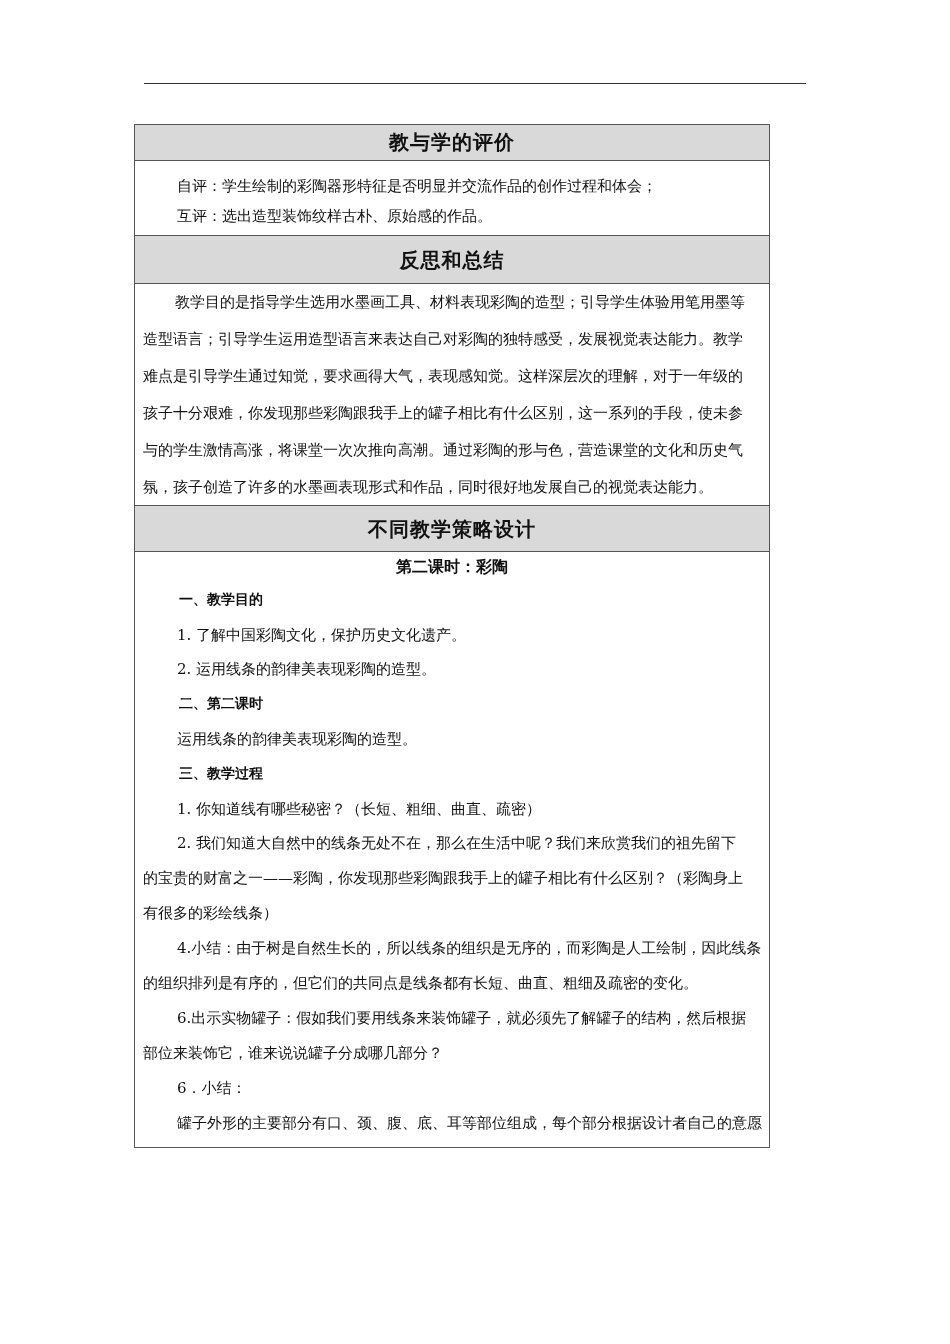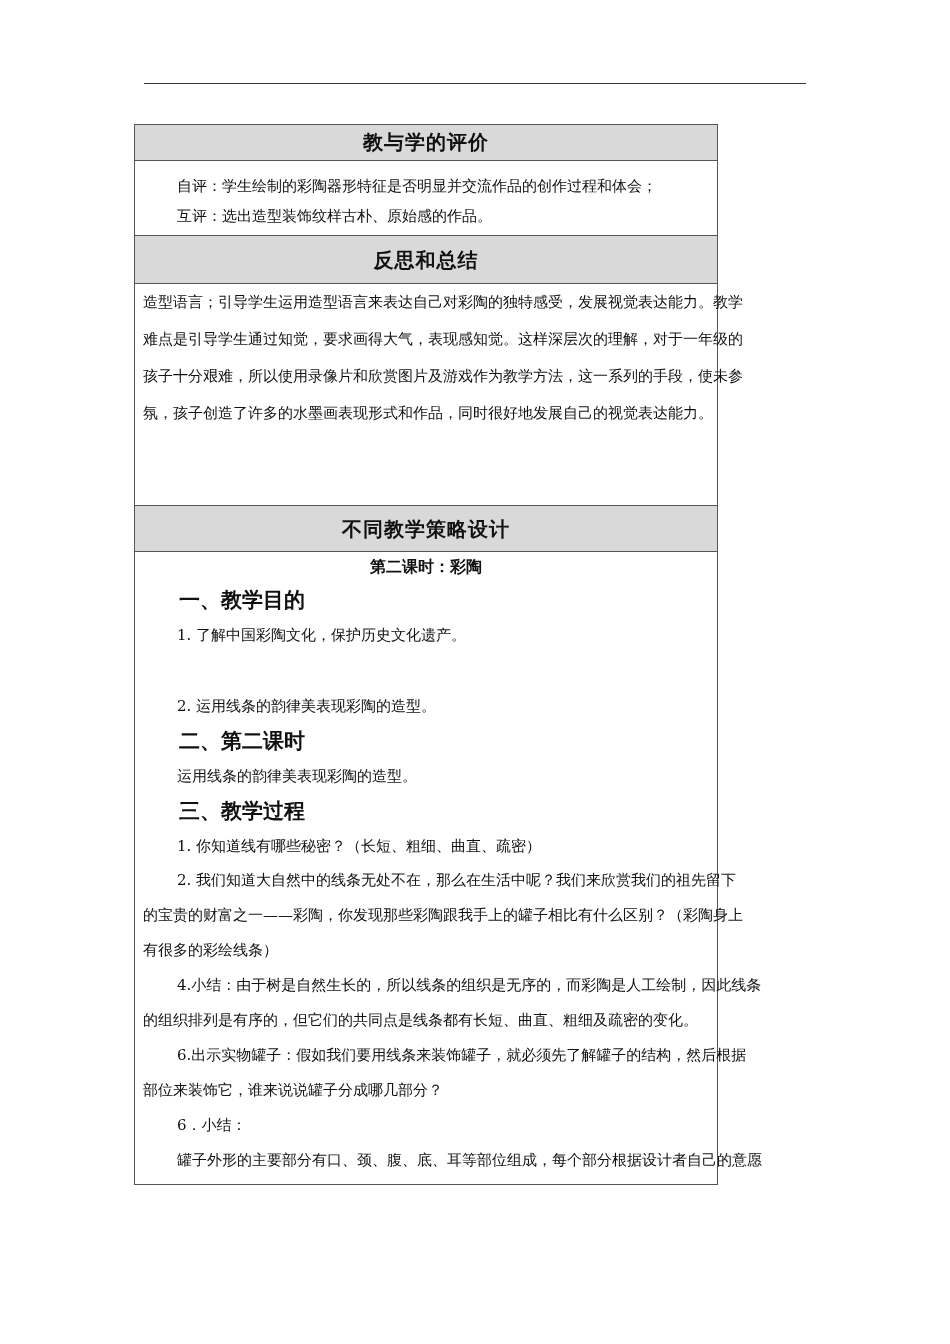--- a/index.html
+++ b/index.html
@@ -6,21 +6,21 @@
   body {
     width: 950px; height: 1344px; position: relative; overflow: hidden;
     font-family: "DejaVu Serif", "Liberation Serif", serif;
     color: #111;
   }
   .top-rule {
     position: absolute; left: 144px; top: 83px; width: 662px; height: 0;
     border-top: 1.5px solid #333;
   }
   .doc-table {
-    position: absolute; left: 134px; top: 124px; width: 584px;
+    position: absolute; left: 134px; top: 124px; width: 636px;
     border: 1.5px solid #555; box-sizing: border-box;
   }
   .sec-head {
     background: #d9d9d9;
     border-bottom: 1.5px solid #555;
     text-align: center;
     font-family: "DejaVu Sans", "Liberation Sans", sans-serif;
     font-weight: bold;
     font-size: 20px;
     letter-spacing: 1px;
@@ -28,52 +28,54 @@
   }
   .sec-head + .sec-body { }
   .sec-body { box-sizing: border-box; border-bottom: 1.5px solid #555; }
   .sec-body.last { border-bottom: none; }
   .p { font-size: 15px; margin: 0; white-space: nowrap; }
   .sub-title {
     text-align: center; font-weight: bold; font-size: 16px;
     font-family: "DejaVu Sans", "Liberation Sans", sans-serif;
   }
   .h-item {
-    font-weight: bold; font-size: 21px; padding-left: 44px;
-    font-family: Liberation Sans, sans-serif;
+    font-weight: bold; font-size: 14px; padding-left: 44px;
+    font-family: Liberation Mono, monospace;
   }
 </style>
 </head>
 <body>
 
 <div class="top-rule"></div>
 
 <div class="doc-table">
 
   <div class="sec-head" style="height:36px;line-height:34px;">教与学的评价</div>
   <div class="sec-body" style="height:75px;padding-top:10px;">
     <p class="p" style="padding-left:42px;line-height:30px;">自评：学生绘制的彩陶器形特征是否明显并交流作品的创作过程和体会；</p>
     <p class="p" style="padding-left:42px;line-height:30px;">互评：选出造型装饰纹样古朴、原始感的作品。</p>
   </div>
 
   <div class="sec-head" style="height:48px;line-height:48px;">反思和总结</div>
   <div class="sec-body" style="height:222px;padding:0 8px 0 8px;">
+    <p class="p" style="line-height:37px;padding-left:32px;">教学目的是指导学生选用水墨画工具、材料表现彩陶的造型；引导学生体验用笔用墨等</p>
     <p class="p" style="line-height:37px;">造型语言；引导学生运用造型语言来表达自己对彩陶的独特感受，发展视觉表达能力。教学</p>
     <p class="p" style="line-height:37px;">难点是引导学生通过知觉，要求画得大气，表现感知觉。这样深层次的理解，对于一年级的</p>
-    <p class="p" style="line-height:37px;">孩子十分艰难，所以使用录像片和欣赏图片及游戏作为教学方法，这一系列的手段，使未参</p>
+    <p class="p" style="line-height:37px;">孩子十分艰难，你发现那些彩陶跟我手上的罐子相比有什么区别，这一系列的手段，使未参</p>
+    <p class="p" style="line-height:37px;">与的学生激情高涨，将课堂一次次推向高潮。通过彩陶的形与色，营造课堂的文化和历史气</p>
     <p class="p" style="line-height:37px;">氛，孩子创造了许多的水墨画表现形式和作品，同时很好地发展自己的视觉表达能力。</p>
   </div>
 
   <div class="sec-head" style="height:46px;line-height:46px;">不同教学策略设计</div>
   <div class="sec-body last" style="padding:0 8px 6px 8px;">
     <div class="sub-title" style="line-height:30px;">第二课时：彩陶</div>
 
     <div class="h-item" style="line-height:36px;padding-left:36px;">一、教学目的</div>
     <p class="p" style="line-height:34px;padding-left:34px;">1. 了解中国彩陶文化，保护历史文化遗产。</p>
-    <p class="p" style="line-height:34px;padding-left:34px;margin-top:37px;">2. 运用线条的韵律美表现彩陶的造型。</p>
+    <p class="p" style="line-height:34px;padding-left:34px;">2. 运用线条的韵律美表现彩陶的造型。</p>
 
     <div class="h-item" style="line-height:36px;padding-left:36px;">二、第二课时</div>
     <p class="p" style="line-height:34px;padding-left:34px;">运用线条的韵律美表现彩陶的造型。</p>
 
     <div class="h-item" style="line-height:36px;padding-left:36px;">三、教学过程</div>
     <p class="p" style="line-height:34px;padding-left:34px;">1. 你知道线有哪些秘密？（长短、粗细、曲直、疏密）</p>
 
     <p class="p" style="line-height:35px;padding-left:34px;">2. 我们知道大自然中的线条无处不在，那么在生活中呢？我们来欣赏我们的祖先留下</p>
     <p class="p" style="line-height:35px;">的宝贵的财富之一——彩陶，你发现那些彩陶跟我手上的罐子相比有什么区别？（彩陶身上</p>
     <p class="p" style="line-height:35px;">有很多的彩绘线条）</p>

